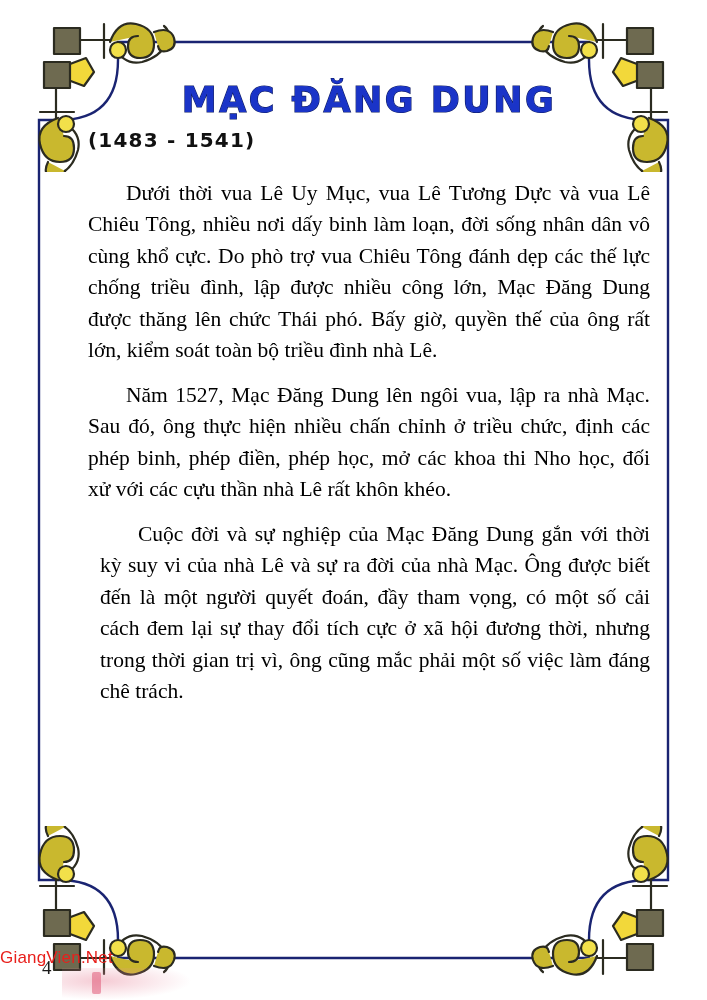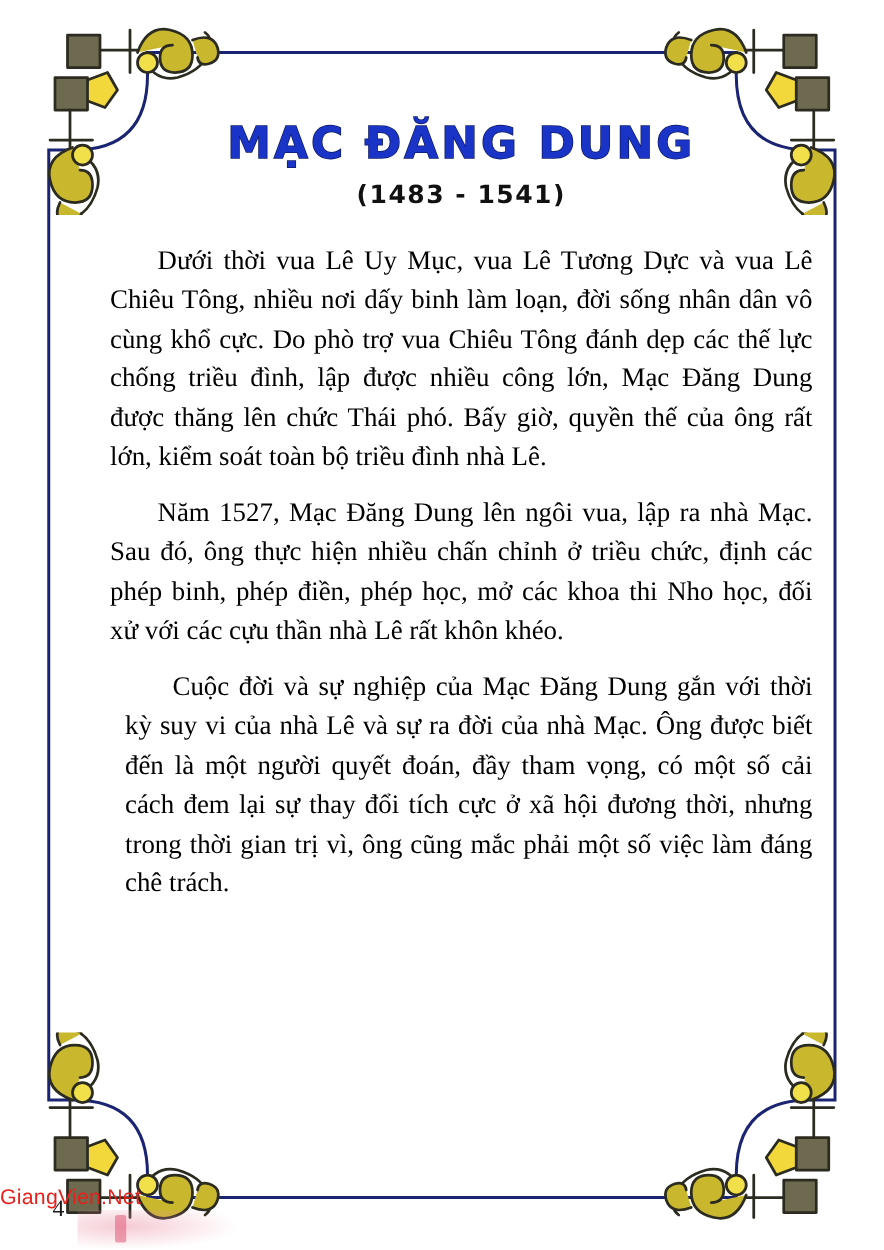--- a/index.html
+++ b/index.html
@@ -33,40 +33,40 @@
   }
   .orn-tl { left: 14px;  top: 2px;   width: 168px; height: 170px; }
   .orn-tr { right: 14px; top: 2px;   width: 168px; height: 170px; transform: scaleX(-1); }
   .orn-bl { left: 14px;  bottom: 4px; width: 168px; height: 170px; transform: scaleY(-1); }
   .orn-br { right: 14px; bottom: 4px; width: 168px; height: 170px; transform: scale(-1,-1); }
 
   
   .content {
     position: absolute;
     left: 88px;
-    top: 96px;
+    top: 81px;
     width: 562px;
   }
 
   .doc-title {
     margin: 0;
     text-align: center;
     font-family: "DejaVu Sans", sans-serif;
     font-weight: bold;
     font-size: 35px;
     letter-spacing: 2.5px;
     color: #1a34c8;
     -webkit-text-stroke: 1.2px #0d1b63;
     paint-order: stroke fill;
     line-height: 1.1;
   }
 
   .doc-subtitle {
     margin: 8px 0 14px 0;
-    text-align: center;
+    text-align: left;
     font-family: "DejaVu Sans", sans-serif;
     font-weight: bold;
     font-size: 20px;
     letter-spacing: 1.2px;
     color: #111111;
   }
 
   .body-text {
     margin-top: 26px;
   }

